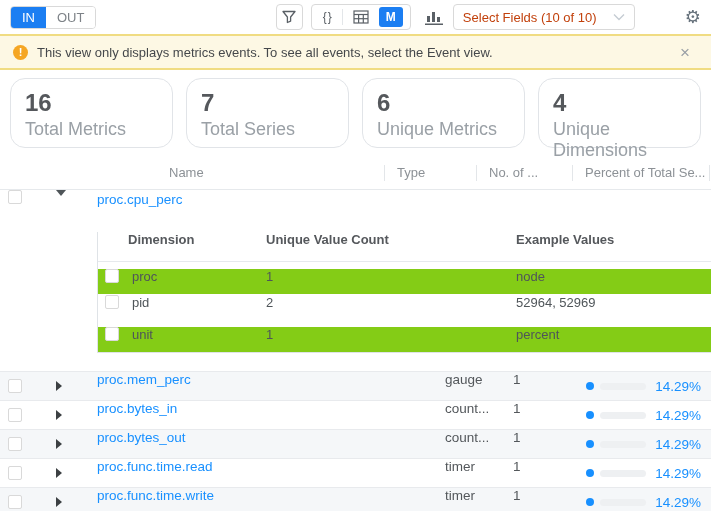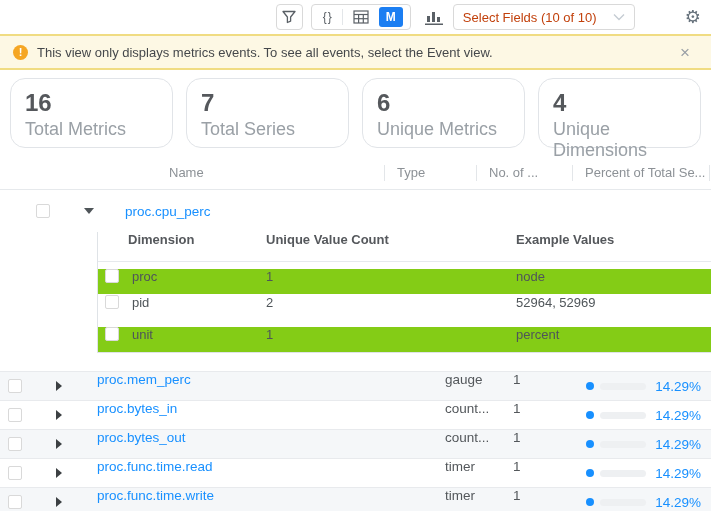--- a/index.html
+++ b/index.html
@@ -59,21 +59,21 @@
 
   .checkbox { width:14px; height:14px; border:1px solid #d9d9d9; border-radius:2px; background:#fff; display:inline-block; }
 
   .caret-down { width:0; height:0; border-left:5px solid transparent; border-right:5px solid transparent;
     border-top:6px solid #4f5559; display:inline-block; }
   .caret-right { width:0; height:0; border-top:5px solid transparent; border-bottom:5px solid transparent;
     border-left:6px solid #3c4043; display:inline-block; }
 
   a.metric-link { color:#1890ff; text-decoration:none; font-size:13.5px; }
 
-  .expanded-row { height:42px; display:flex; align-items:center;margin-left:28px; }
+  .expanded-row { height:42px; display:flex; align-items:flex-start; }
 
   
   .nested { margin-left:97px; border-left:1px solid #dfe3e7; border-bottom:1px solid #dfe3e7; }
   .nrow, .nhead { display:flex; align-items:flex-start; font-size:13px; }
   .nhead { height:30px; font-weight:bold; color:#55585c; border-bottom:1px solid #e6e9ec; }
   .ncol-check { width:30px; padding-left:7px; flex:0 0 auto; display:flex; align-items:center; }
   .ncol-dim { width:138px; flex:0 0 auto; padding-left:4px; }
   .nhead-dim { width:168px; padding-left:30px; flex:0 0 auto; }
   .ncol-count { width:250px; flex:0 0 auto; }
   .ncol-ex { flex:1; }
@@ -89,20 +89,24 @@
   .cell-pct .dot { width:8px; height:8px; border-radius:50%; background:#1890ff; margin-left:14px; flex:0 0 auto; }
   .cell-pct .track { width:46px; height:7px; border-radius:4px; background:#eef0f2; margin-left:6px; flex:0 0 auto; }
   .cell-pct .pct-label { margin-left:auto; padding-right:10px; color:#1890ff; }
 
   svg { display:block; }
 </style>
 </head>
 <body>
 
 <div class="toolbar">
+  <div class="seg">
+    <div class="seg-in">IN</div>
+    <div class="seg-out">OUT</div>
+  </div>
 
   <div class="right-cluster">
     <div class="icon-btn">
       <span>
         <svg width="16" height="16" viewBox="0 0 16 16">
             <path d="M2 2.5h12l-4.4 5.5v4.2l-3.2 1.3V8z" fill="none" stroke="#5a6066" stroke-width="1.3" stroke-linejoin="round"></path>
           </svg>
       </span>
     </div>
 

